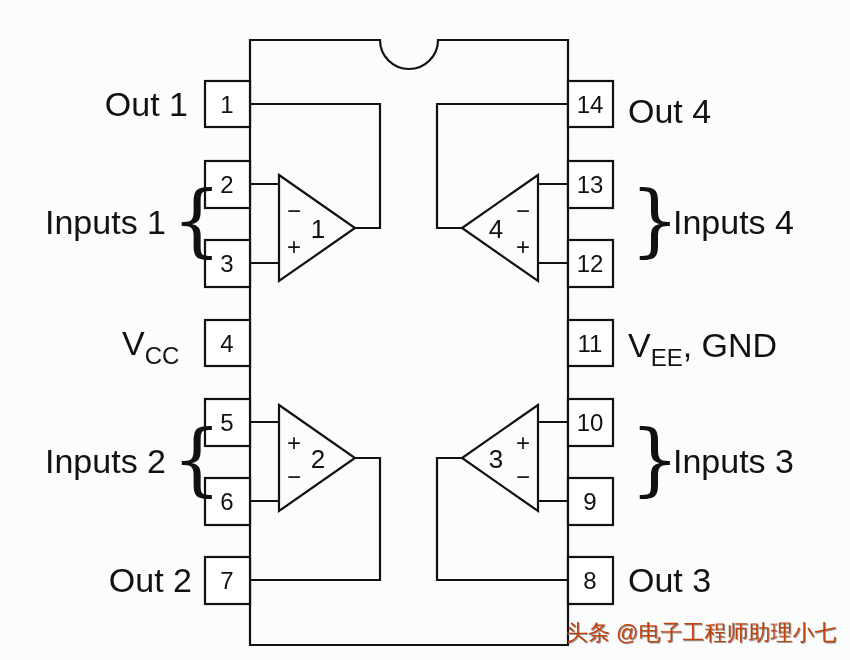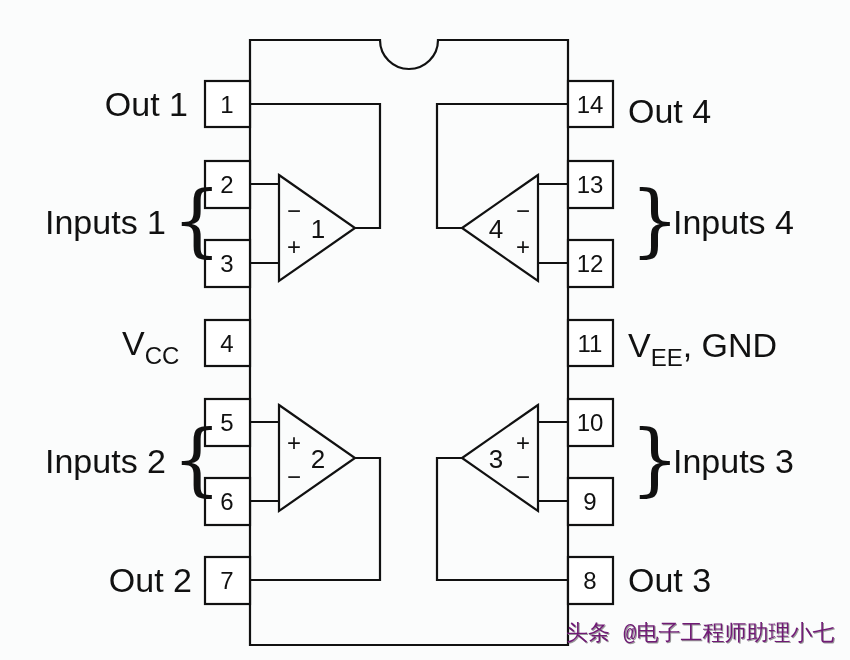--- a/index.html
+++ b/index.html
@@ -6,21 +6,21 @@
   body { width:850px; height:660px; overflow:hidden; position:relative; }
   svg { position:absolute; left:0; top:0; }
   .ln { stroke:#111; stroke-width:2.2; fill:none; }
   .pinbox { stroke:#111; stroke-width:2.2; fill:#fff; }
   .pnum { font-family:"Liberation Sans", sans-serif; font-size:24px; fill:#111; text-anchor:middle; dominant-baseline:central; }
   .lbl { font-family:"Liberation Sans", sans-serif; font-size:34px; fill:#111; dominant-baseline:central; }
   .sub { font-size:24px; }
   .sym { font-family:"Liberation Sans", sans-serif; font-size:24px; fill:#111; text-anchor:middle; dominant-baseline:central; }
   .num { font-family:"Liberation Sans", sans-serif; font-size:26px; fill:#111; text-anchor:middle; dominant-baseline:central; }
   .brace { font-family:"DejaVu Serif", serif; font-size:78px; fill:#111; dominant-baseline:central; }
-  .wm { position:absolute; left:566px; top:618px; font-family:Liberation Mono, monospace; font-size:22px; color:#701a75; text-shadow:1px 1px 0 #999; }
+  .wm { position:absolute; left:566px; top:618px; font-family:Liberation Sans, sans-serif; font-size:22px; color:#c2410c; text-shadow:1px 1px 0 #999; }
 </style>
 </head>
 <body>
 
 <svg width="850" height="660" viewBox="0 0 850 660">
 
   <path class="ln" d="M250 40 H380 A29 29 0 0 0 438 40 H568 V645 H250 Z"></path>
 
   <g>
     <rect class="pinbox" x="205" y="81" width="45" height="46"></rect>

